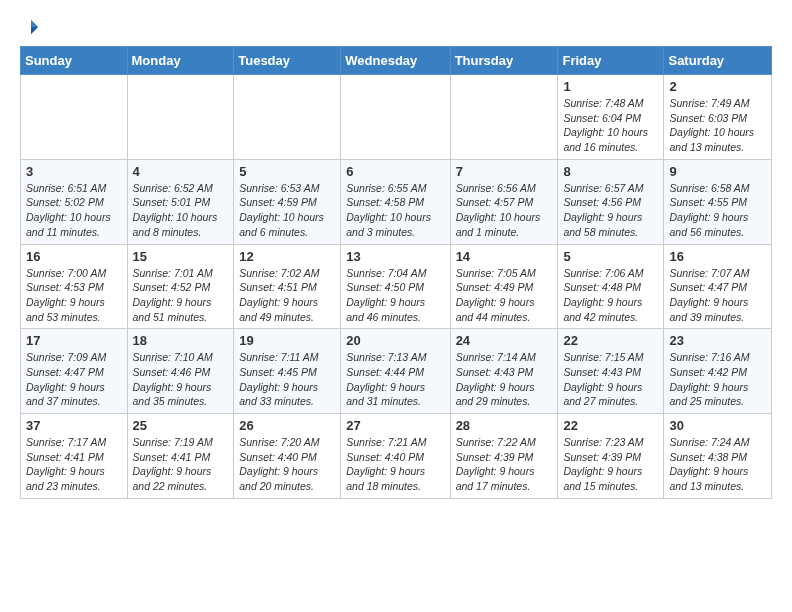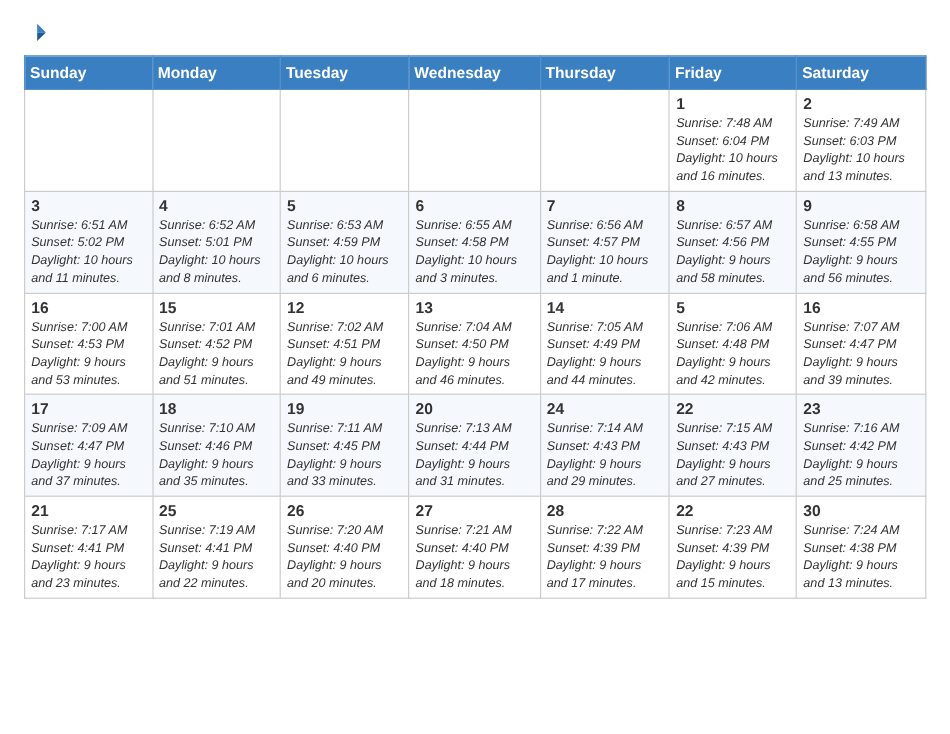--- a/index.html
+++ b/index.html
@@ -234,21 +234,21 @@
             <span class="day-number">22</span>
             <div class="day-info">Sunrise: 7:15 AM<br>Sunset: 4:43 PM<br>Daylight: 9 hours and 27 minutes.</div>
           </td>
           <td>
             <span class="day-number">23</span>
             <div class="day-info">Sunrise: 7:16 AM<br>Sunset: 4:42 PM<br>Daylight: 9 hours and 25 minutes.</div>
           </td>
         </tr>
         <tr>
           <td>
-            <span class="day-number">21</span>
+            <span class="day-number">37</span>
             <div class="day-info">Sunrise: 7:17 AM<br>Sunset: 4:41 PM<br>Daylight: 9 hours and 23 minutes.</div>
           </td>
           <td>
             <span class="day-number">25</span>
             <div class="day-info">Sunrise: 7:19 AM<br>Sunset: 4:41 PM<br>Daylight: 9 hours and 22 minutes.</div>
           </td>
           <td>
             <span class="day-number">26</span>
             <div class="day-info">Sunrise: 7:20 AM<br>Sunset: 4:40 PM<br>Daylight: 9 hours and 20 minutes.</div>
           </td>

